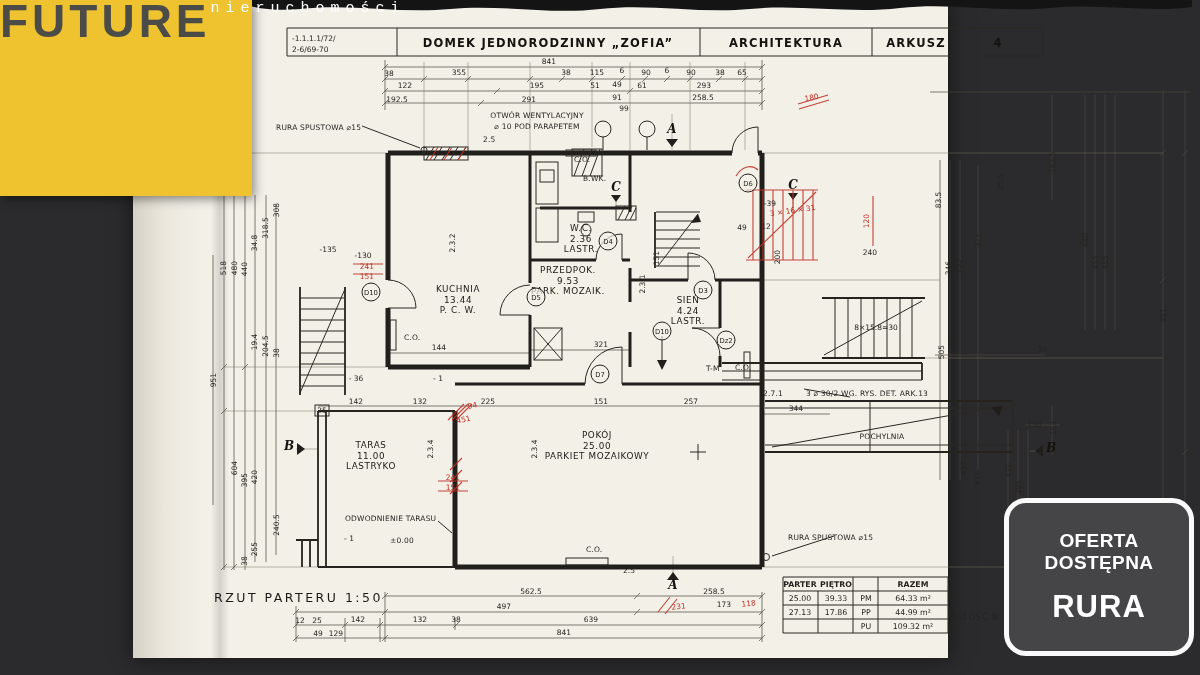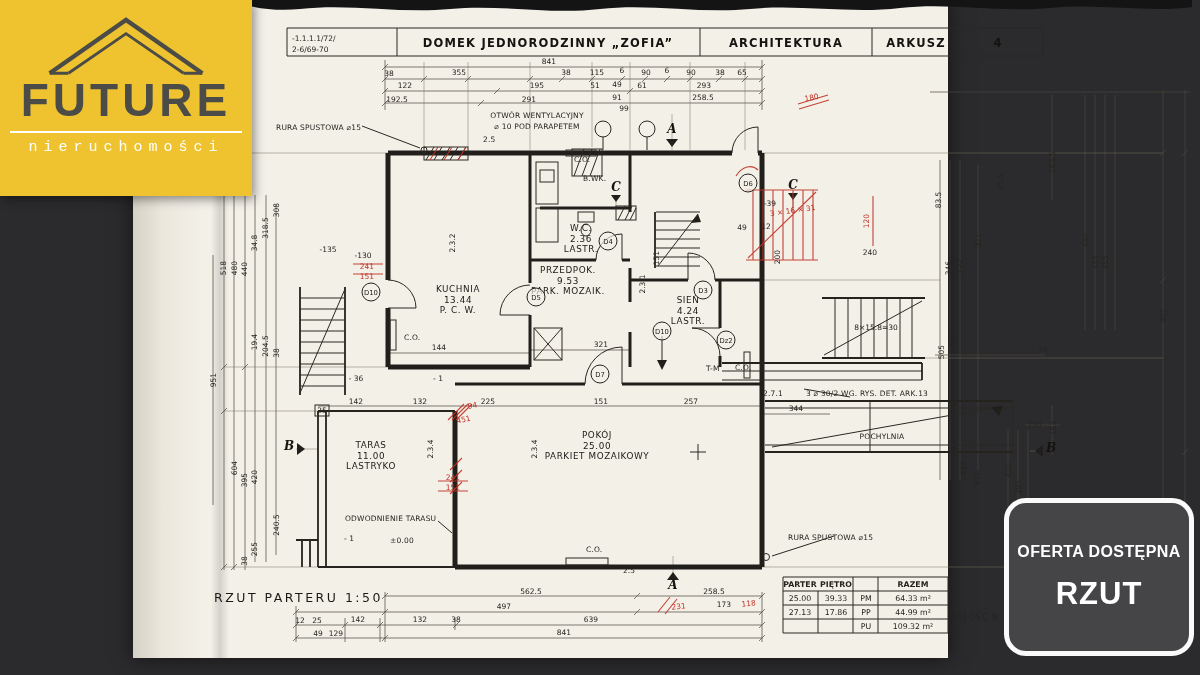--- a/index.html
+++ b/index.html
@@ -34,34 +34,34 @@
   .section{font-size:12px;font-weight:bold;font-style:italic;fill:#15130f;font-family:"DejaVu Serif",serif}
   .scale-label{font-size:12.5px;letter-spacing:2.5px;fill:#1c1a17}
   .tb-code{font-size:7.5px}
   .tb-title{font-size:11.5px;font-weight:bold;letter-spacing:1.2px;fill:#15130f}
   .tbl{font-size:7.8px}
   .tbl-h{font-size:7.8px;font-weight:bold}
   .note{font-size:8px;letter-spacing:1px}
 
   
   .logo{position:absolute;left:0;top:0;width:252px;height:196px;
-    background:var(--logo_bg,#eec32f);display:flex;flex-direction:column;align-items:center;
+    background:var(--logo_bg,#eec32f);display:flex;flex-direction:row;align-items:flex-start;
     box-shadow:2px 3px 10px rgba(0,0,0,.45)}
   .logo .roof{width:214px;height:72px;margin-top:7px}
   .logo-title{font-family:"Liberation Sans",sans-serif;font-weight:bold;font-size:46px;
     letter-spacing:4px;color:#4b4b47;line-height:1;margin-top:-2px}
   .logo-rule{width:232px;height:2px;background:#fff;margin:8px 0 6px}
   .logo-sub{color:#fff;font-size:15px;letter-spacing:6px;font-family:Liberation Mono, monospace}
 
   
   .badge{position:absolute;left:1004px;top:498px;width:190px;height:158px;box-sizing:border-box;
     background:var(--badge_bg,#454548);border:5px solid #fafafa;border-radius:22px;color:#fff;
     display:flex;flex-direction:column;align-items:center;justify-content:center;gap:2px;
     font-family:"Liberation Sans",sans-serif;text-align:center}
-  .badge-line1{font-size:16px;font-weight:700;letter-spacing:.4px;margin-bottom:15px}
+  .badge-line1{font-size:19px;font-weight:700;letter-spacing:.4px;margin-bottom:15px}
   .badge-line2,.badge-line3{font-size:31px;font-weight:800;letter-spacing:1px;line-height:1.05}
 </style>
 </head>
 <body>
 
 <div class="stage">
   <div class="paper"></div>
 
   <svg class="plan" viewBox="0 0 1200 675">
 
@@ -350,15 +350,15 @@
       <path d="M46,92 L126,37 L206,92" fill="none" stroke="#4b4b47" stroke-width="4"></path>
       <path d="M20,92 H46 M206,92 H232" fill="none" stroke="#4b4b47" stroke-width="4"></path>
     </svg>
     <div class="logo-title">FUTURE</div>
     <div class="logo-rule"></div>
     <div class="logo-sub">nieruchomości</div>
   </div>
 
   <div class="badge">
     <div class="badge-line1">OFERTA DOSTĘPNA</div>
-    <div class="badge-line2">RZUT</div>
+    <div class="badge-line2">RURA</div>
   </div>
 </div>
 
 </body></html>

